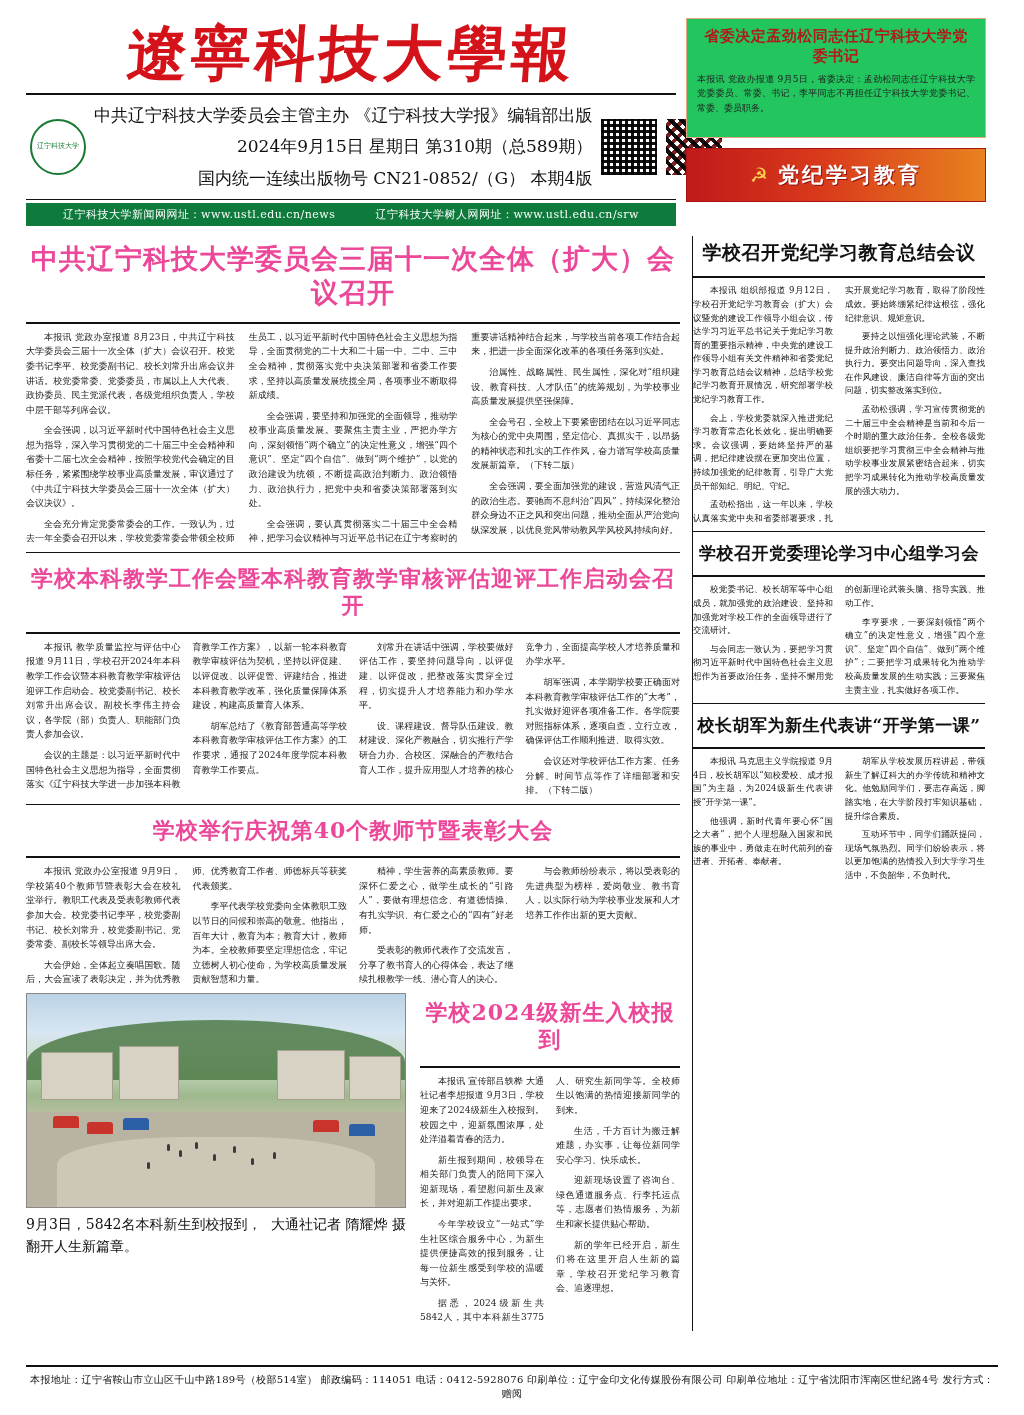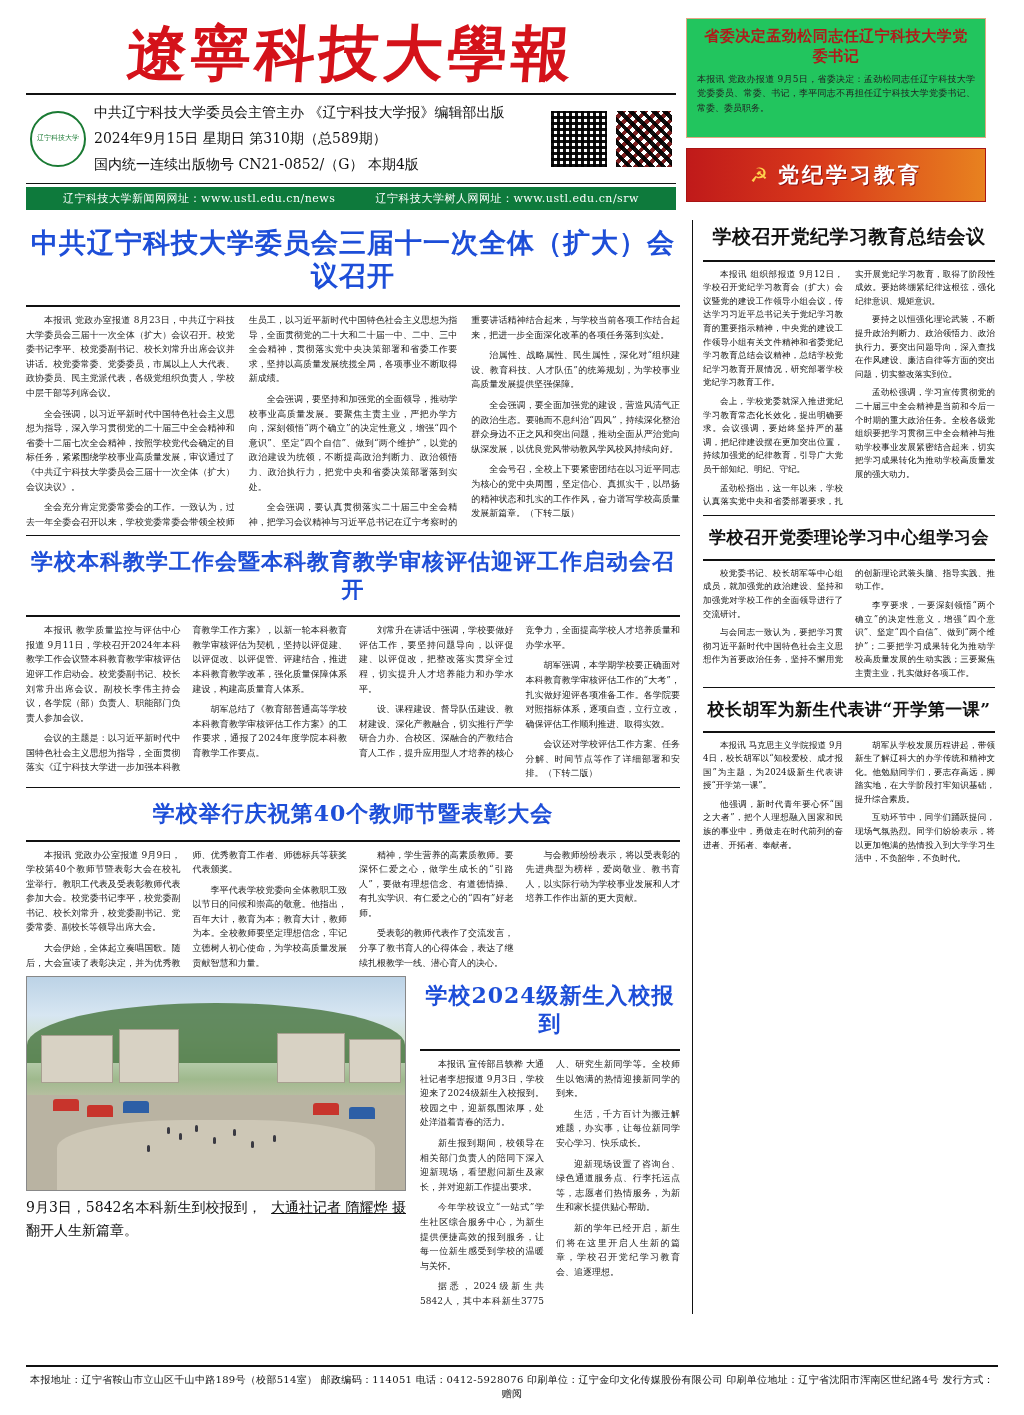--- a/index.html
+++ b/index.html
@@ -31,21 +31,21 @@
     border-top:2px solid #111;border-bottom:1px solid #111;
     display:flex;align-items:center;gap:8px;padding:5px 4px;margin-top:2px;
   }
   .seal{
     width:52px;height:52px;border-radius:50%;
     border:2px solid #1a7a33;color:#1a7a33;
     display:flex;align-items:center;justify-content:center;
     font-size:7px;line-height:1.05;text-align:center;flex:0 0 auto;
     background:#fff;
   }
-  .meta-lines{flex:1;font-size:14px;line-height:1.85;text-align:left;color:#111;}
+  .meta-lines{flex:1;font-size:17px;line-height:1.85;text-align:right;color:#111;}
   .meta-lines div{white-space:nowrap;}
   .qr{
     width:56px;height:56px;flex:0 0 auto;
     background:
       repeating-linear-gradient(90deg,#111 0 3px,#fff 3px 6px),
       repeating-linear-gradient(0deg,#111 0 3px,#fff 3px 6px);
     background-blend-mode:multiply;
     border:1px solid #fff;
   }
   .qr2{
@@ -74,24 +74,24 @@
     background:linear-gradient(90deg,#c01a1a 0%,#d93a1b 45%,#e8821f 100%);
     display:flex;align-items:center;justify-content:center;gap:10px;
     color:#fff;border:1px solid #a81414;
   }
   .banner .emblem{font-size:20px;color:#ffd24d;}
   .banner .btxt{font-size:21px;font-weight:bold;letter-spacing:3px;color:#fff;text-shadow:1px 1px 0 #8d1010;}
 
   
   .content{display:flex;gap:12px;margin-top:10px;}
   .col-main{width:654px;}
-  .col-side{width:292px;border-left:1px solid #111;padding-left:10px;}
+  .col-side{width:292px;border-left:1px solid #111;}
 
   .headline{
-    text-align:center;font-weight:bold;color:#1d4ed8;
+    text-align:center;font-weight:bold;color:#ec4899;
     font-size:27px;letter-spacing:1px;line-height:1.25;
     padding:6px 0 8px 0;
   }
   .headline.small{font-size:22px;}
   .rule{border-top:1px solid #111;margin:4px 0 6px 0;}
   .rule.thick{border-top:2px solid #111;}
 
   .cols3{column-count:3;column-gap:14px;column-rule:0;}
   .cols4{column-count:4;column-gap:12px;}
   .cols2{column-count:2;column-gap:12px;}
@@ -118,21 +118,21 @@
   }
   .photo .hill{position:absolute;left:0;top:26px;width:100%;height:60px;background:#4e7a47;border-radius:50% 50% 0 0 / 70% 70% 0 0;opacity:.85;}
   .photo .bldg{position:absolute;background:#d8d2c4;border:1px solid #a79f90;}
   .photo .plaza{position:absolute;left:0;bottom:0;width:100%;height:95px;background:#b9b3a2;}
   .photo .path{position:absolute;left:8%;bottom:0;width:84%;height:70px;background:#cdc7b6;border-radius:40% 40% 0 0;}
   .photo .tent{position:absolute;width:26px;height:12px;background:#c8342c;border-radius:3px 3px 0 0;}
   .photo .tentb{position:absolute;width:26px;height:12px;background:#2d5fa6;border-radius:3px 3px 0 0;}
   .photo .crowd{position:absolute;width:3px;height:7px;background:#3a3a42;border-radius:2px;}
   .caption{font-size:14px;line-height:1.6;margin-top:5px;display:flex;justify-content:center;gap:8px;}
   .caption .c-left{flex:1;}
-  .caption .c-right{white-space:nowrap;text-decoration:underline;}
+  .caption .c-right{white-space:nowrap;}
 
   
   .footer{
     position:absolute;left:26px;right:26px;bottom:14px;
     border-top:2px solid #111;padding-top:6px;
     font-size:10px;text-align:center;letter-spacing:.3px;color:#111;
   }
 </style>
 </head>
 <body>
@@ -177,22 +177,22 @@
       <div class="sect">
         <div class="headline">中共辽宁科技大学委员会三届十一次全体（扩大）会议召开</div>
         <div class="rule thick"></div>
         <div class="cols3">
           <p class="body">本报讯 党政办室报道  8月23日，中共辽宁科技大学委员会三届十一次全体（扩大）会议召开。校党委书记李平、校党委副书记、校长刘常升出席会议并讲话。校党委常委、党委委员，市属以上人大代表、政协委员、民主党派代表，各级党组织负责人，学校中层干部等列席会议。</p>
           <p class="body">全会强调，以习近平新时代中国特色社会主义思想为指导，深入学习贯彻党的二十届三中全会精神和省委十二届七次全会精神，按照学校党代会确定的目标任务，紧紧围绕学校事业高质量发展，审议通过了《中共辽宁科技大学委员会三届十一次全体（扩大）会议决议》。</p>
           <p class="body">全会充分肯定党委常委会的工作。一致认为，过去一年全委会召开以来，学校党委常委会带领全校师生员工，以习近平新时代中国特色社会主义思想为指导，全面贯彻党的二十大和二十届一中、二中、三中全会精神，贯彻落实党中央决策部署和省委工作要求，坚持以高质量发展统揽全局，各项事业不断取得新成绩。</p>
           <p class="body">全会强调，要坚持和加强党的全面领导，推动学校事业高质量发展。要聚焦主责主业，严把办学方向，深刻领悟“两个确立”的决定性意义，增强“四个意识”、坚定“四个自信”、做到“两个维护”，以党的政治建设为统领，不断提高政治判断力、政治领悟力、政治执行力，把党中央和省委决策部署落到实处。</p>
           <p class="body">全会强调，要认真贯彻落实二十届三中全会精神，把学习会议精神与习近平总书记在辽宁考察时的重要讲话精神结合起来，与学校当前各项工作结合起来，把进一步全面深化改革的各项任务落到实处。</p>
           <p class="body">治属性、战略属性、民生属性，深化对“组织建设、教育科技、人才队伍”的统筹规划，为学校事业高质量发展提供坚强保障。</p>
+          <p class="body">全会号召，全校上下要紧密团结在以习近平同志为核心的党中央周围，坚定信心、真抓实干，以昂扬的精神状态和扎实的工作作风，奋力谱写学校高质量发展新篇章。（下转二版）</p>
           <p class="body">全会强调，要全面加强党的建设，营造风清气正的政治生态。要驰而不息纠治“四风”，持续深化整治群众身边不正之风和突出问题，推动全面从严治党向纵深发展，以优良党风带动教风学风校风持续向好。</p>
-          <p class="body">全会号召，全校上下要紧密团结在以习近平同志为核心的党中央周围，坚定信心、真抓实干，以昂扬的精神状态和扎实的工作作风，奋力谱写学校高质量发展新篇章。（下转二版）</p>
         </div>
       </div>
 
       <div class="sect">
         <div class="rule"></div>
         <div class="headline small">学校本科教学工作会暨本科教育教学审核评估迎评工作启动会召开</div>
         <div class="rule thick"></div>
         <div class="cols4">
           <p class="body">本报讯 教学质量监控与评估中心报道  9月11日，学校召开2024年本科教学工作会议暨本科教育教学审核评估迎评工作启动会。校党委副书记、校长刘常升出席会议。副校长李伟主持会议，各学院（部）负责人、职能部门负责人参加会议。</p>
           <p class="body">会议的主题是：以习近平新时代中国特色社会主义思想为指导，全面贯彻落实《辽宁科技大学进一步加强本科教育教学工作方案》，以新一轮本科教育教学审核评估为契机，坚持以评促建、以评促改、以评促管、评建结合，推进本科教育教学改革，强化质量保障体系建设，构建高质量育人体系。</p>

